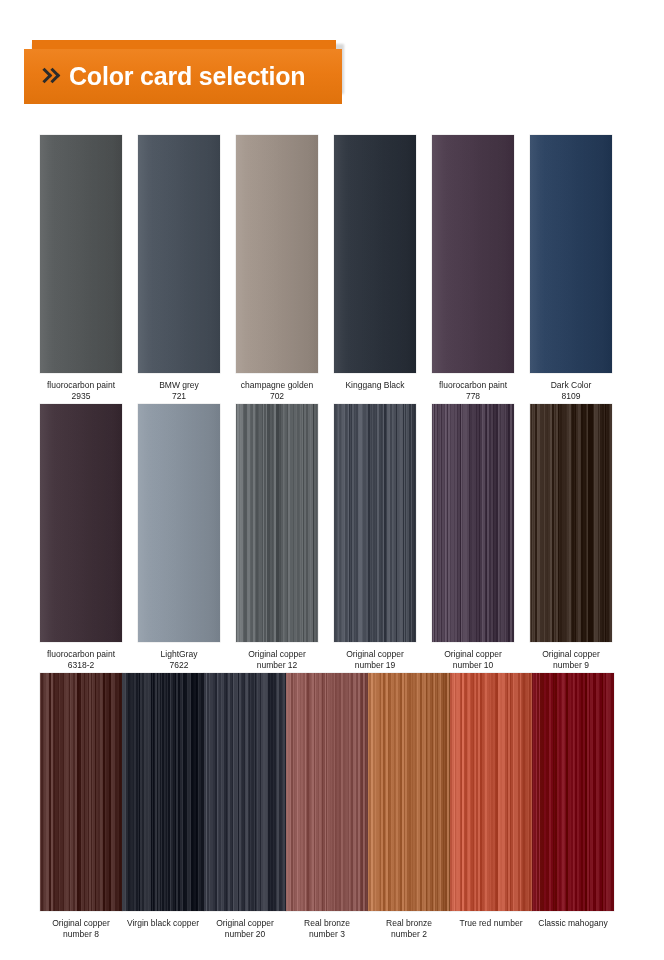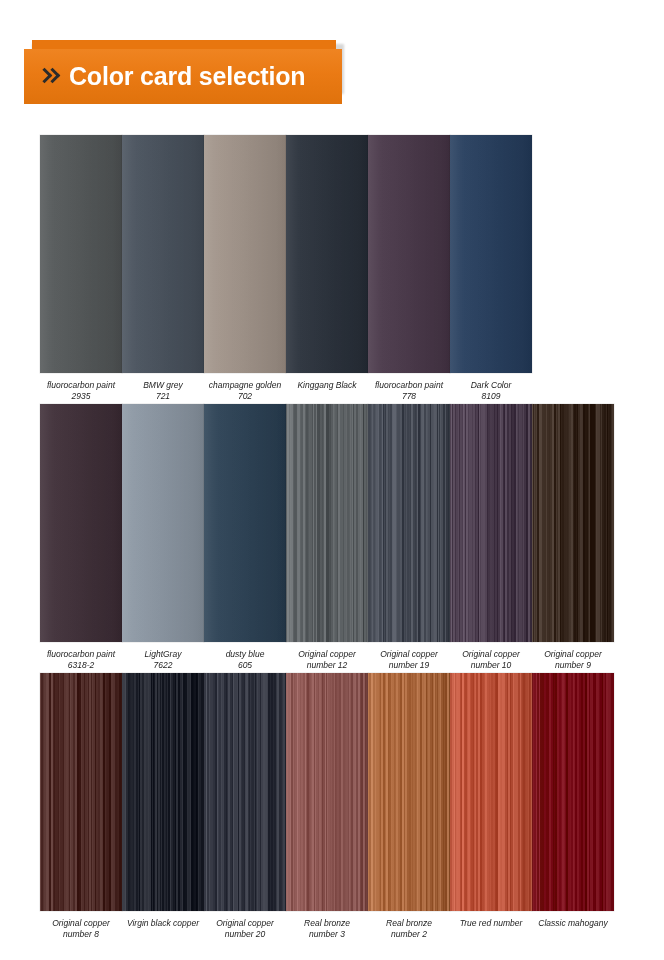--- a/index.html
+++ b/index.html
@@ -96,21 +96,21 @@
     gap: 0px;
     margin-bottom: 0px;
   }
   .cell {
     width: 82px;
     margin-right: 0px;
     box-sizing: border-box;
   }
   .cell + .cell { margin-left: 0px; }
   .row .cell:not(:last-child) { margin-right: 0px; }
-  .row { justify-content: flex-start; font-style: italic; }
+  .row { justify-content: space-between; }
 
   .swatch {
     width: 82px;
     height: 238px;
     position: relative;
     overflow: hidden;
     box-shadow: 0 0 0 0.5px rgba(0,0,0,0.12);
   }
   .swatch .grain {
     position: absolute;
@@ -203,27 +203,20 @@
         <div class="label"><span>fluorocarbon paint</span><span class="l2">6318-2</span></div>
       </div>
       <div class="cell">
         <div class="swatch" style="background: rgb(140, 151, 163);">
           <div class="grain" style="background-image: linear-gradient(90deg, rgb(146, 157, 169) 0%, rgb(142, 153, 165) 12%, rgb(140, 151, 163) 50%, rgb(136, 147, 159) 88%, rgb(131, 142, 154) 100%);"></div>
           <div class="sheen"></div>
         </div>
         <div class="label"><span>LightGray</span><span class="l2">7622</span></div>
       </div>
       <div class="cell">
-        <div class="swatch" style="background: rgb(46, 67, 86);">
-          <div class="grain" style="background-image: linear-gradient(90deg, rgb(52, 73, 92) 0%, rgb(48, 69, 88) 12%, rgb(46, 67, 86) 50%, rgb(42, 63, 82) 88%, rgb(37, 58, 77) 100%);"></div>
-          <div class="sheen"></div>
-        </div>
-        <div class="label"><span>dusty blue</span><span class="l2">605</span></div>
-      </div>
-      <div class="cell">
         <div class="swatch" style="background: rgb(92, 97, 100);">
           <div class="grain" style="background-image: linear-gradient(90deg, rgb(82, 87, 90) 0%, rgb(82, 87, 90) 1.81%, rgb(118, 123, 126) 1.81%, rgb(118, 123, 126) 3.58%, rgb(101, 106, 109) 3.58%, rgb(101, 106, 109) 5.43%, rgb(112, 117, 120) 5.43%, rgb(112, 117, 120) 6.28%, rgb(109, 114, 117) 6.28%, rgb(109, 114, 117) 8.19%, rgb(84, 89, 92) 8.19%, rgb(84, 89, 92) 10.17%, rgb(76, 81, 84) 10.17%, rgb(76, 81, 84) 12.26%, rgb(78, 83, 86) 12.26%, rgb(78, 83, 86) 13.92%, rgb(107, 112, 115) 13.92%, rgb(107, 112, 115) 14.84%, rgb(110, 115, 118) 14.84%, rgb(110, 115, 118) 17.08%, rgb(90, 95, 98) 17.08%, rgb(90, 95, 98) 17.8%, rgb(85, 90, 93) 17.8%, rgb(85, 90, 93) 19.77%, rgb(85, 90, 93) 19.77%, rgb(85, 90, 93) 20.83%, rgb(111, 116, 119) 20.83%, rgb(111, 116, 119) 23.16%, rgb(88, 93, 96) 23.16%, rgb(88, 93, 96) 24.5%, rgb(75, 80, 83) 24.5%, rgb(75, 80, 83) 26.64%, rgb(83, 88, 91) 26.64%, rgb(83, 88, 91) 27.46%, rgb(92, 97, 100) 27.46%, rgb(92, 97, 100) 28.71%, rgb(90, 95, 98) 28.71%, rgb(90, 95, 98) 31.16%, rgb(78, 83, 86) 31.16%, rgb(78, 83, 86) 33.16%, rgb(111, 116, 119) 33.16%, rgb(111, 116, 119) 34.54%, rgb(82, 87, 90) 34.54%, rgb(82, 87, 90) 36.67%, rgb(110, 115, 118) 36.67%, rgb(110, 115, 118) 38.25%, rgb(72, 77, 80) 38.25%, rgb(72, 77, 80) 40.15%, rgb(71, 76, 79) 40.15%, rgb(71, 76, 79) 41.82%, rgb(87, 92, 95) 41.82%, rgb(87, 92, 95) 43.71%, rgb(79, 84, 87) 43.71%, rgb(79, 84, 87) 45.61%, rgb(87, 92, 95) 45.61%, rgb(87, 92, 95) 46.87%, rgb(115, 120, 123) 46.87%, rgb(115, 120, 123) 48.21%, rgb(67, 72, 75) 48.21%, rgb(67, 72, 75) 49.57%, rgb(73, 78, 81) 49.57%, rgb(73, 78, 81) 50.57%, rgb(66, 71, 74) 50.57%, rgb(66, 71, 74) 52.41%, rgb(81, 86, 89) 52.41%, rgb(81, 86, 89) 53.48%, rgb(77, 82, 85) 53.48%, rgb(77, 82, 85) 54.81%, rgb(91, 96, 99) 54.81%, rgb(91, 96, 99) 56.92%, rgb(110, 115, 118) 56.92%, rgb(110, 115, 118) 58.5%, rgb(102, 107, 110) 58.5%, rgb(102, 107, 110) 60.22%, rgb(95, 100, 103) 60.22%, rgb(95, 100, 103) 60.76%, rgb(93, 98, 101) 60.76%, rgb(93, 98, 101) 62.16%, rgb(81, 86, 89) 62.16%, rgb(81, 86, 89) 63.99%, rgb(116, 121, 124) 63.99%, rgb(116, 121, 124) 65.47%, rgb(93, 98, 101) 65.47%, rgb(93, 98, 101) 66.37%, rgb(98, 103, 106) 66.37%, rgb(98, 103, 106) 68.68%, rgb(99, 104, 107) 68.68%, rgb(99, 104, 107) 69.21%, rgb(87, 92, 95) 69.21%, rgb(87, 92, 95) 71.01%, rgb(102, 107, 110) 71.01%, rgb(102, 107, 110) 73.12%, rgb(107, 112, 115) 73.12%, rgb(107, 112, 115) 74.18%, rgb(92, 97, 100) 74.18%, rgb(92, 97, 100) 76.67%, rgb(96, 101, 104) 76.67%, rgb(96, 101, 104) 77.55%, rgb(111, 116, 119) 77.55%, rgb(111, 116, 119) 79.4%, rgb(102, 107, 110) 79.4%, rgb(102, 107, 110) 81.04%, rgb(115, 120, 123) 81.04%, rgb(115, 120, 123) 81.72%, rgb(79, 84, 87) 81.72%, rgb(79, 84, 87) 82.39%, rgb(108, 113, 116) 82.39%, rgb(108, 113, 116) 83.8%, rgb(111, 116, 119) 83.8%, rgb(111, 116, 119) 84.92%, rgb(108, 113, 116) 84.92%, rgb(108, 113, 116) 85.89%, rgb(88, 93, 96) 85.89%, rgb(88, 93, 96) 87.2%, rgb(83, 88, 91) 87.2%, rgb(83, 88, 91) 87.72%, rgb(109, 114, 117) 87.72%, rgb(109, 114, 117) 89.64%, rgb(118, 123, 126) 89.64%, rgb(118, 123, 126) 91.73%, rgb(111, 116, 119) 91.73%, rgb(111, 116, 119) 93.41%, rgb(66, 71, 74) 93.41%, rgb(66, 71, 74) 94.53%, rgb(93, 98, 101) 94.53%, rgb(93, 98, 101) 95.53%, rgb(102, 107, 110) 95.53%, rgb(102, 107, 110) 97.33%, rgb(91, 96, 99) 97.33%, rgb(91, 96, 99) 99.17%, rgb(114, 119, 122) 99.17%, rgb(114, 119, 122) 100%);"></div>
           <div class="sheen"></div>
         </div>
         <div class="label"><span>Original copper</span><span class="l2">number 12</span></div>
       </div>
       <div class="cell">
         <div class="swatch" style="background: rgb(70, 75, 86);">
           <div class="grain" style="background-image: linear-gradient(90deg, rgb(51, 56, 67) 0%, rgb(51, 56, 67) 1.86%, rgb(55, 60, 71) 1.86%, rgb(55, 60, 71) 3.5%, rgb(67, 72, 83) 3.5%, rgb(67, 72, 83) 5.36%, rgb(80, 85, 96) 5.36%, rgb(80, 85, 96) 6.5%, rgb(64, 69, 80) 6.5%, rgb(64, 69, 80) 7.71%, rgb(61, 66, 77) 7.71%, rgb(61, 66, 77) 8.7%, rgb(72, 77, 88) 8.7%, rgb(72, 77, 88) 9.44%, rgb(80, 85, 96) 9.44%, rgb(80, 85, 96) 11.88%, rgb(87, 92, 103) 11.88%, rgb(87, 92, 103) 13.41%, rgb(61, 66, 77) 13.41%, rgb(61, 66, 77) 15.51%, rgb(69, 74, 85) 15.51%, rgb(69, 74, 85) 16.97%, rgb(90, 95, 106) 16.97%, rgb(90, 95, 106) 17.74%, rgb(44, 49, 60) 17.74%, rgb(44, 49, 60) 18.93%, rgb(64, 69, 80) 18.93%, rgb(64, 69, 80) 20.65%, rgb(51, 56, 67) 20.65%, rgb(51, 56, 67) 21.34%, rgb(50, 55, 66) 21.34%, rgb(50, 55, 66) 22.08%, rgb(81, 86, 97) 22.08%, rgb(81, 86, 97) 24.12%, rgb(62, 67, 78) 24.12%, rgb(62, 67, 78) 26.03%, rgb(68, 73, 84) 26.03%, rgb(68, 73, 84) 26.97%, rgb(60, 65, 76) 26.97%, rgb(60, 65, 76) 29.32%, rgb(90, 95, 106) 29.32%, rgb(90, 95, 106) 30.01%, rgb(95, 100, 111) 30.01%, rgb(95, 100, 111) 31.22%, rgb(57, 62, 73) 31.22%, rgb(57, 62, 73) 32.17%, rgb(95, 100, 111) 32.17%, rgb(95, 100, 111) 33.83%, rgb(82, 87, 98) 33.83%, rgb(82, 87, 98) 34.84%, rgb(87, 92, 103) 34.84%, rgb(87, 92, 103) 35.95%, rgb(71, 76, 87) 35.95%, rgb(71, 76, 87) 37.03%, rgb(71, 76, 87) 37.03%, rgb(71, 76, 87) 38.98%, rgb(80, 85, 96) 38.98%, rgb(80, 85, 96) 40.87%, rgb(51, 56, 67) 40.87%, rgb(51, 56, 67) 41.91%, rgb(46, 51, 62) 41.91%, rgb(46, 51, 62) 43.95%, rgb(70, 75, 86) 43.95%, rgb(70, 75, 86) 44.71%, rgb(63, 68, 79) 44.71%, rgb(63, 68, 79) 46.14%, rgb(77, 82, 93) 46.14%, rgb(77, 82, 93) 48.03%, rgb(62, 67, 78) 48.03%, rgb(62, 67, 78) 49.69%, rgb(67, 72, 83) 49.69%, rgb(67, 72, 83) 51.06%, rgb(60, 65, 76) 51.06%, rgb(60, 65, 76) 52.74%, rgb(92, 97, 108) 52.74%, rgb(92, 97, 108) 55.1%, rgb(65, 70, 81) 55.1%, rgb(65, 70, 81) 56.83%, rgb(58, 63, 74) 56.83%, rgb(58, 63, 74) 59.1%, rgb(65, 70, 81) 59.1%, rgb(65, 70, 81) 59.69%, rgb(93, 98, 109) 59.69%, rgb(93, 98, 109) 60.99%, rgb(46, 51, 62) 60.99%, rgb(46, 51, 62) 63.44%, rgb(64, 69, 80) 63.44%, rgb(64, 69, 80) 64.77%, rgb(91, 96, 107) 64.77%, rgb(91, 96, 107) 65.61%, rgb(94, 99, 110) 65.61%, rgb(94, 99, 110) 66.7%, rgb(96, 101, 112) 66.7%, rgb(96, 101, 112) 68.64%, rgb(68, 73, 84) 68.64%, rgb(68, 73, 84) 70.71%, rgb(91, 96, 107) 70.71%, rgb(91, 96, 107) 72.54%, rgb(85, 90, 101) 72.54%, rgb(85, 90, 101) 73.66%, rgb(77, 82, 93) 73.66%, rgb(77, 82, 93) 75.36%, rgb(48, 53, 64) 75.36%, rgb(48, 53, 64) 76.97%, rgb(83, 88, 99) 76.97%, rgb(83, 88, 99) 79.3%, rgb(78, 83, 94) 79.3%, rgb(78, 83, 94) 79.85%, rgb(87, 92, 103) 79.85%, rgb(87, 92, 103) 80.92%, rgb(93, 98, 109) 80.92%, rgb(93, 98, 109) 82.88%, rgb(90, 95, 106) 82.88%, rgb(90, 95, 106) 84.43%, rgb(50, 55, 66) 84.43%, rgb(50, 55, 66) 85.34%, rgb(91, 96, 107) 85.34%, rgb(91, 96, 107) 86.28%, rgb(58, 63, 74) 86.28%, rgb(58, 63, 74) 88.38%, rgb(89, 94, 105) 88.38%, rgb(89, 94, 105) 89.53%, rgb(80, 85, 96) 89.53%, rgb(80, 85, 96) 91.58%, rgb(54, 59, 70) 91.58%, rgb(54, 59, 70) 93.49%, rgb(87, 92, 103) 93.49%, rgb(87, 92, 103) 95.65%, rgb(56, 61, 72) 95.65%, rgb(56, 61, 72) 97.68%, rgb(48, 53, 64) 97.68%, rgb(48, 53, 64) 98.48%, rgb(62, 67, 78) 98.48%, rgb(62, 67, 78) 99.47%, rgb(70, 75, 86) 99.47%, rgb(70, 75, 86) 100%);"></div>
           <div class="sheen"></div>

